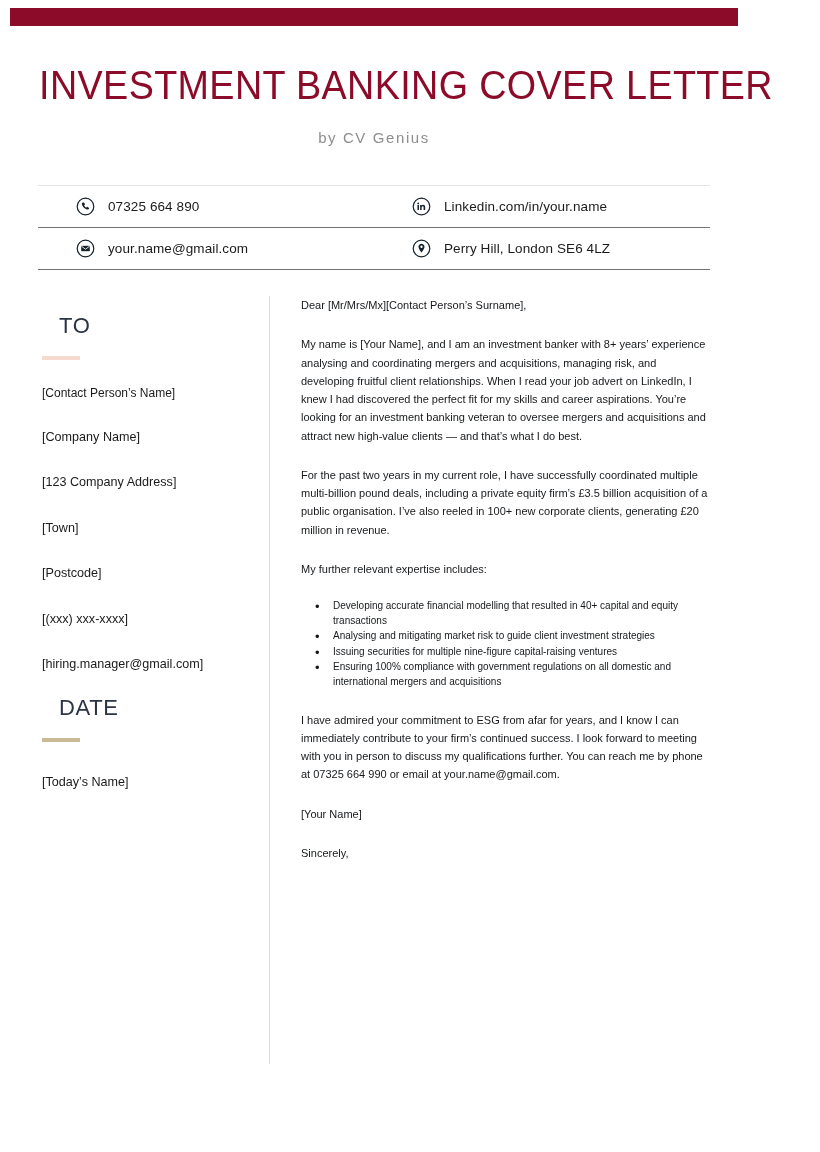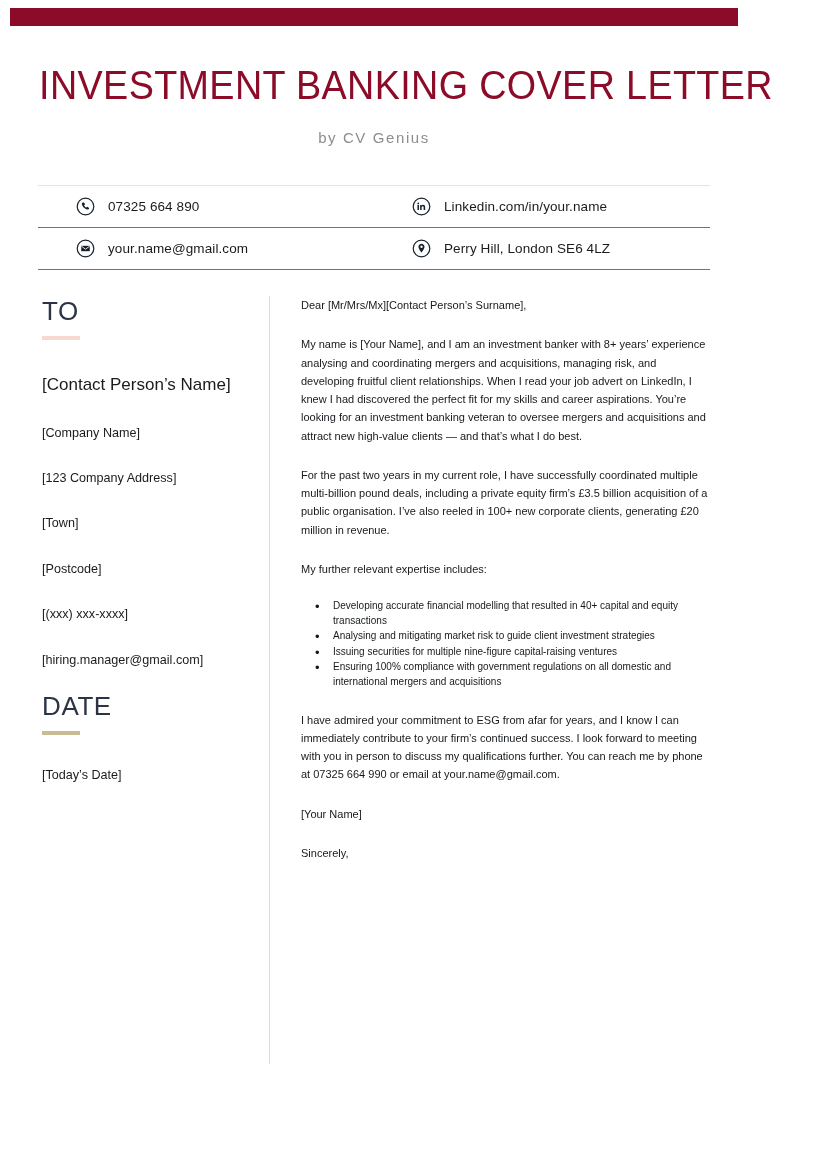--- a/index.html
+++ b/index.html
@@ -107,37 +107,37 @@
   }
   .letter {
     flex: 1;
     padding-left: 31px;
     padding-right: 28px;
     box-sizing: border-box;
   }
 
   
   .side-heading {
-    font-size: 26px;
+    font-size: 22px;
     color: #2b3445;
     font-weight: 400;
     letter-spacing: 0.6px;
-    margin: 0;
+    margin: 17px;
   }
   .side-rule {
     height: 4px;
     width: 38px;
     margin-top: 9px;
   }
   .rule-to { background: #f6d9cf; }
   .rule-date { background: #c9bc94; }
 
   .side-name {
-    margin-top: 32px;
-    font-size: 17px;
+    margin-top: 24px;
+    font-size: 12px;
     color: #1b1b1b;
     line-height: 1.5;
   }
   .side-addr {
     margin-top: 17px;
     font-size: 12.6px;
     color: #1b1b1b;
     line-height: 1.62;
   }
   .side-addr div { white-space: nowrap; margin-top: 25px; }
@@ -255,21 +255,21 @@
           <div>[Town]</div>
           <div>[Postcode]</div>
           <div>[(xxx) xxx-xxxx]</div>
           <div>[hiring.manager@gmail.com]</div>
         </div>
       </div>
 
       <div class="date-heading-wrap">
         <div class="side-heading">DATE</div>
         <div class="side-rule rule-date"></div>
-        <div class="side-date-value">[Today’s Date]</div>
+        <div class="side-date-value">[Today’s Name]</div>
       </div>
     </div>
 
     <div class="divider"></div>
 
     <div class="letter">
       <p>Dear [Mr/Mrs/Mx][Contact Person’s Surname],</p>
       <p>My name is [Your Name], and I am an investment banker with 8+ years’ experience analysing and coordinating mergers and acquisitions, managing risk, and developing fruitful client relationships. When I read your job advert on LinkedIn, I knew I had discovered the perfect fit for my skills and career aspirations. You’re looking for an investment banking veteran to oversee mergers and acquisitions and attract new high-value clients — and that’s what I do best.</p>
       <p>For the past two years in my current role, I have successfully coordinated multiple multi-billion pound deals, including a private equity firm’s £3.5 billion acquisition of a public organisation. I’ve also reeled in 100+ new corporate clients, generating £20 million in revenue.</p>
       <p>My further relevant expertise includes:</p>

